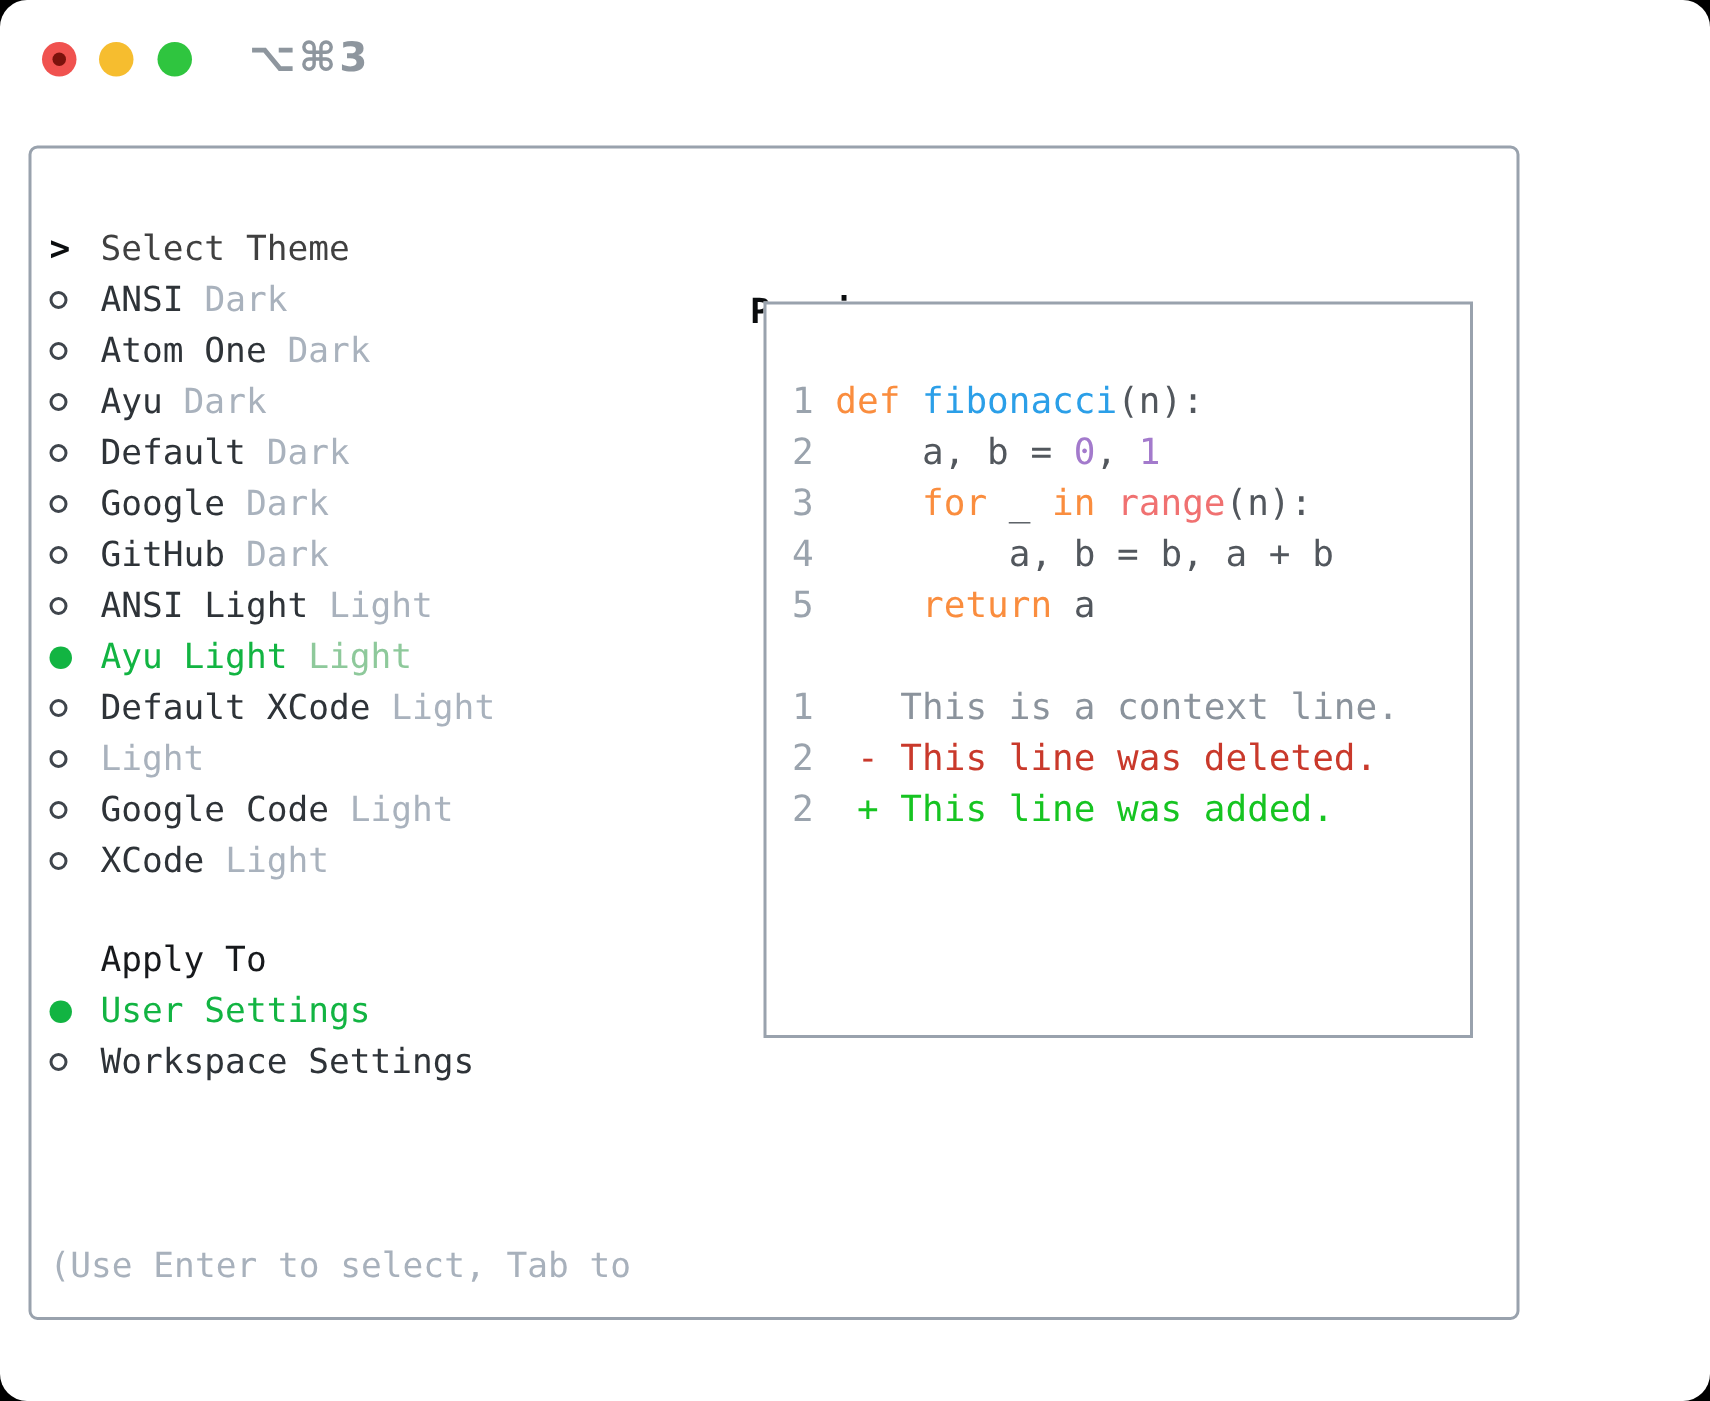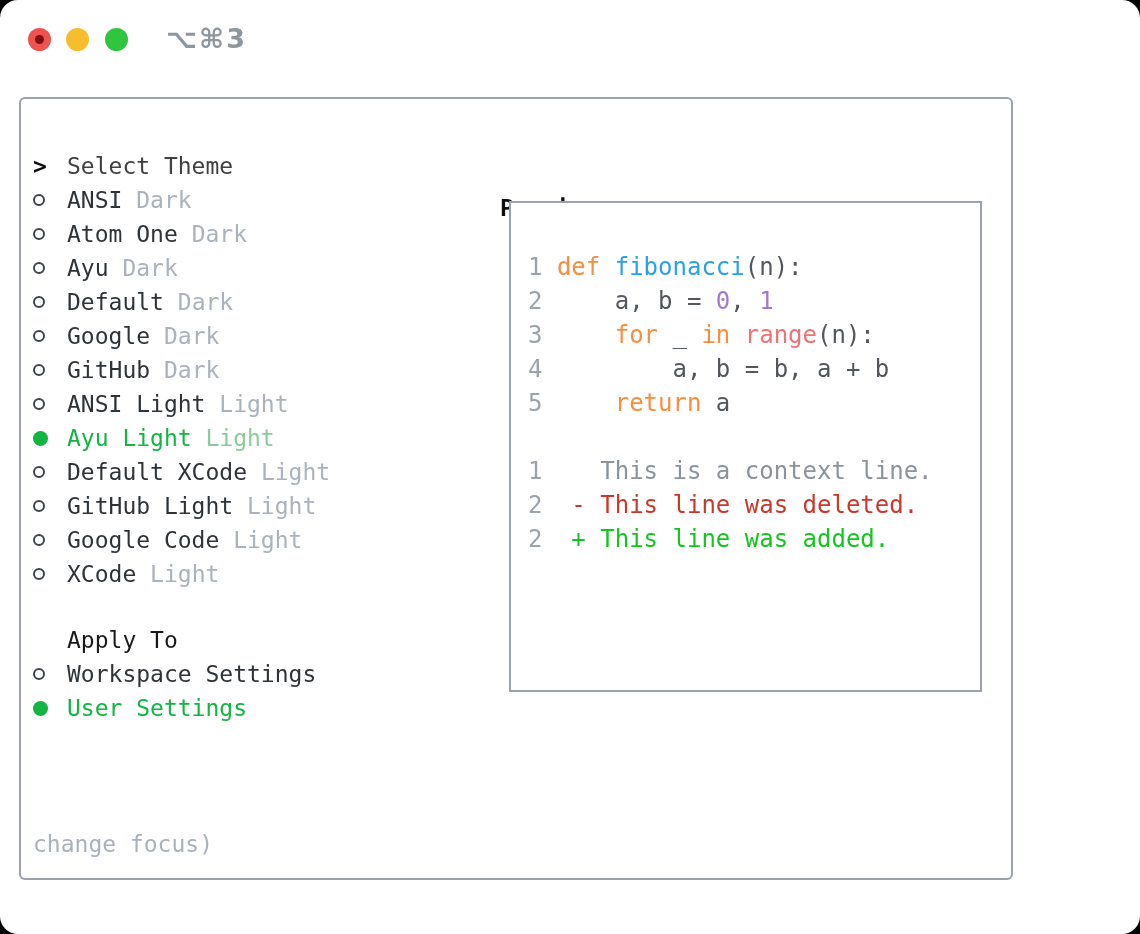--- a/index.html
+++ b/index.html
@@ -93,37 +93,38 @@
       <div id="theme-list">
           <div class="row"><span class="marker"><span class="circle"></span></span><span class="t-name">ANSI </span><span class="t-tag">Dark</span></div>
           <div class="row"><span class="marker"><span class="circle"></span></span><span class="t-name">Atom One </span><span class="t-tag">Dark</span></div>
           <div class="row"><span class="marker"><span class="circle"></span></span><span class="t-name">Ayu </span><span class="t-tag">Dark</span></div>
           <div class="row"><span class="marker"><span class="circle"></span></span><span class="t-name">Default </span><span class="t-tag">Dark</span></div>
           <div class="row"><span class="marker"><span class="circle"></span></span><span class="t-name">Google </span><span class="t-tag">Dark</span></div>
           <div class="row"><span class="marker"><span class="circle"></span></span><span class="t-name">GitHub </span><span class="t-tag">Dark</span></div>
           <div class="row"><span class="marker"><span class="circle"></span></span><span class="t-name">ANSI Light </span><span class="t-tag">Light</span></div>
           <div class="row"><span class="marker"><span class="circle filled"></span></span><span class="t-name sel">Ayu Light </span><span class="t-tag sel">Light</span></div>
           <div class="row"><span class="marker"><span class="circle"></span></span><span class="t-name">Default XCode </span><span class="t-tag">Light</span></div>
-          <div class="row"><span class="marker"><span class="circle"></span></span><span class="t-name">GitHub Light </span><span class="t-tag">Light</span></div>
+          <div class="row"><span class="marker"><span class="circle"></span></span><span class="t-tag">Light</span></div>
           <div class="row"><span class="marker"><span class="circle"></span></span><span class="t-name">Google Code </span><span class="t-tag">Light</span></div>
           <div class="row"><span class="marker"><span class="circle"></span></span><span class="t-name">XCode </span><span class="t-tag">Light</span></div>
         </div>
 
       <div class="apply">
         <div class="row">
           <span class="marker"></span>
           <span class="apply-label">Apply To</span>
         </div>
         <div id="apply-list">
+            <div class="row"><span class="marker"><span class="circle filled"></span></span><span class="t-name sel">User Settings</span></div>
             <div class="row"><span class="marker"><span class="circle"></span></span><span class="t-name">Workspace Settings</span></div>
-            <div class="row"><span class="marker"><span class="circle filled"></span></span><span class="t-name sel">User Settings</span></div>
           </div>
       </div>
 
       <div class="hint">
+        <div>(Use Enter to select, Tab to</div>
         <div>change focus)</div>
       </div>
     </div>
 
     <div class="preview-title">Preview</div>
 
     <div class="preview-box">
       <div class="code" id="preview-code">
           <div class="pv-line"><span class="pv-num">1</span><span class="tok-keyword">def</span><span class="tok-default"> </span><span class="tok-function">fibonacci</span><span class="tok-default">(n):</span></div>
           <div class="pv-line"><span class="pv-num">2</span><span class="tok-default">    a, b = </span><span class="tok-number">0</span><span class="tok-default">, </span><span class="tok-number">1</span></div>

